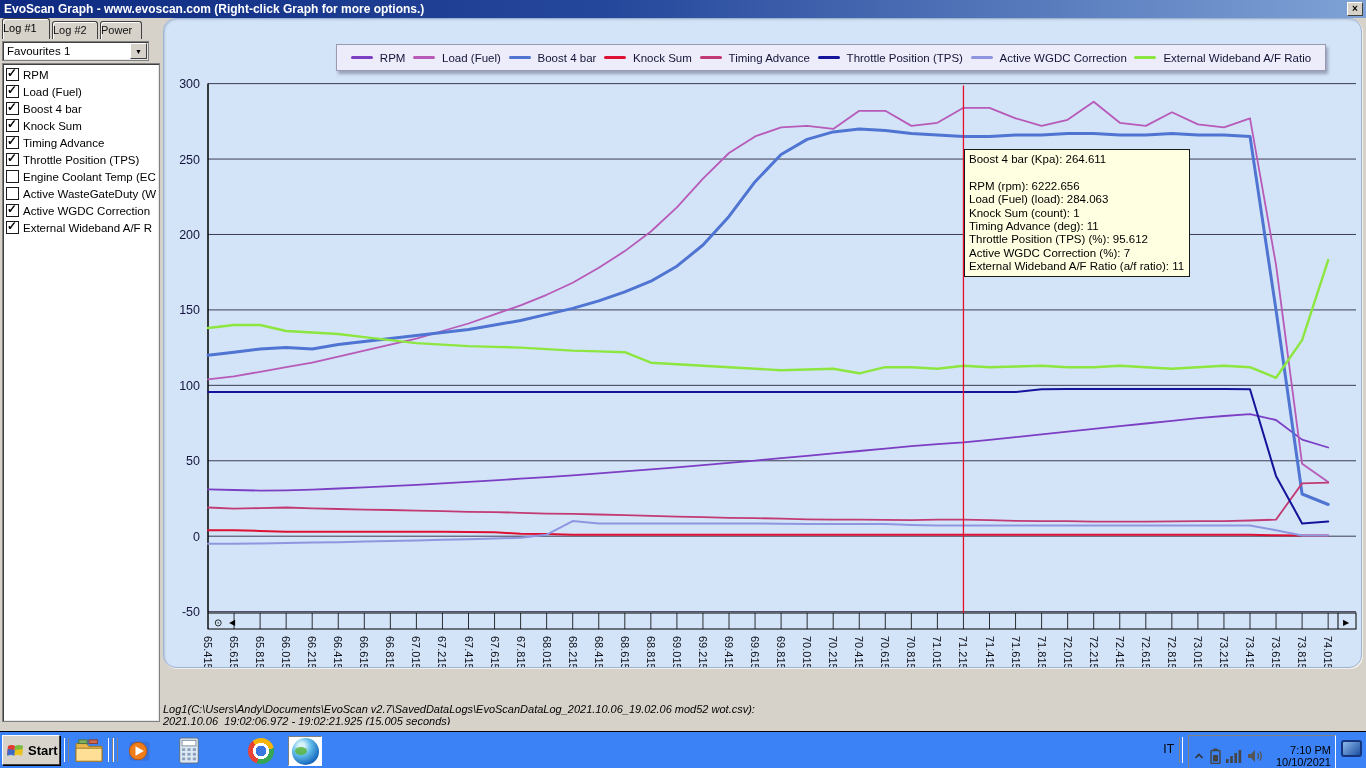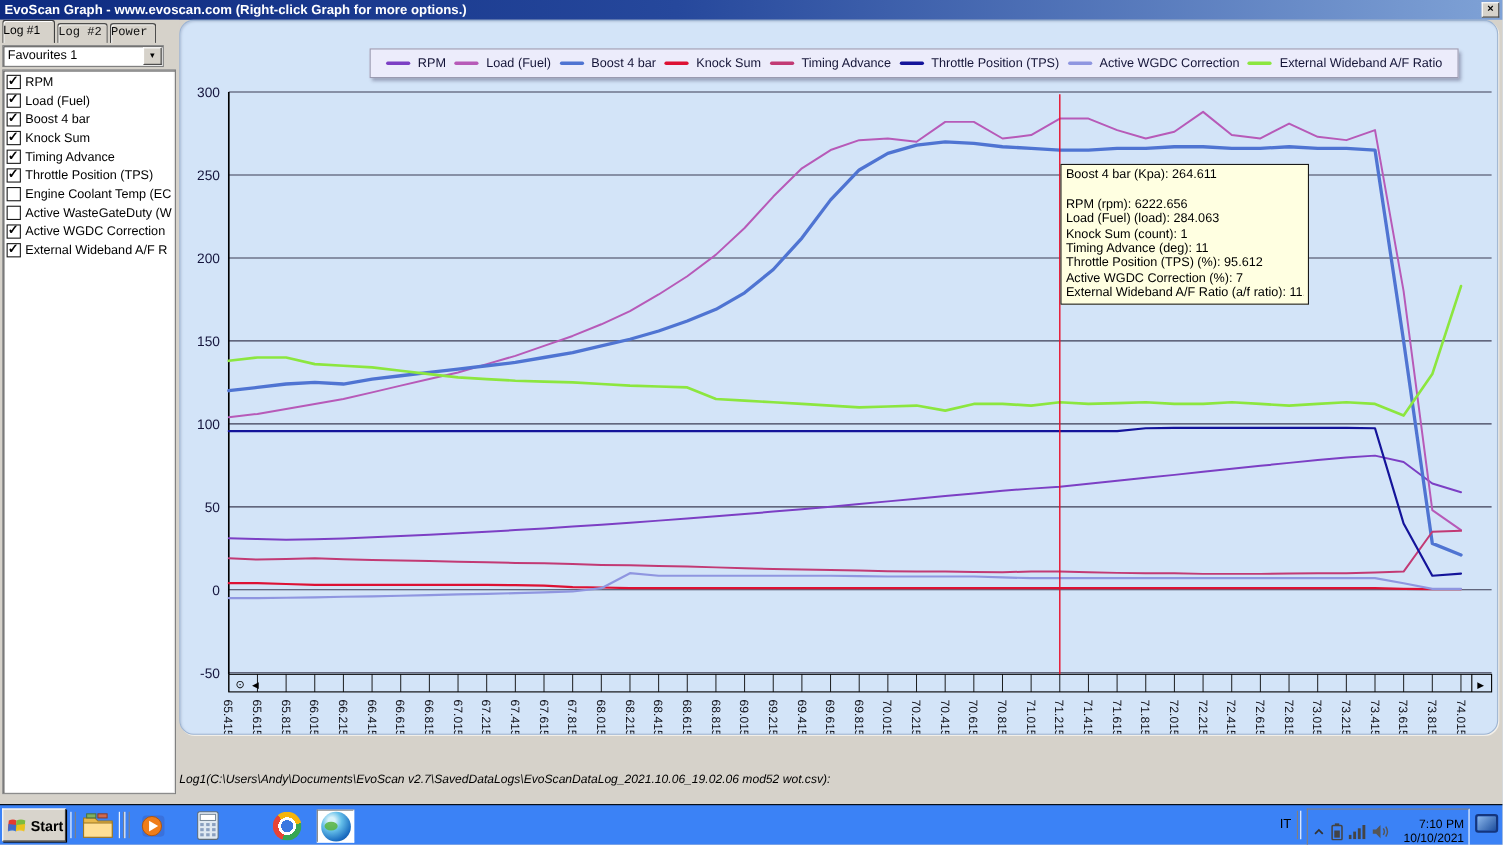--- a/index.html
+++ b/index.html
@@ -13,21 +13,21 @@
     box-sizing:border-box;white-space:nowrap;}
   .close-btn{position:absolute;right:3px;top:2px;width:16px;height:14px;
     background:#d6d2ca;border:1px solid;border-color:#fff #404040 #404040 #fff;
     font-size:10px;font-weight:bold;color:#000;text-align:center;line-height:12px;box-sizing:border-box;}
   
   .left-panel{position:absolute;left:0;top:18px;width:163px;height:713px;background:#d6d2ca;}
   .tab{position:absolute;background:#d6d2ca;border:1px solid #404040;border-bottom:none;
     border-top-left-radius:3px;border-top-right-radius:3px;
     box-shadow:inset 1px 1px 0 #fff;font-size:11px;box-sizing:border-box;}
   .tab.active{top:0;height:21px;z-index:3;padding-top:3px;}
-  .tab.inactive{top:3px;height:18px;z-index:1;padding-top:2px;color:#111;font-family:Liberation Mono, monospace;}
+  .tab.inactive{top:3px;height:18px;z-index:1;padding-top:2px;color:#111;}
   .combo{position:absolute;left:2px;top:23px;width:147px;height:20px;background:#fff;
     border:1px solid #808080;box-shadow:inset 1px 1px 0 #404040, inset -1px -1px 0 #e8e8e8;
     font-size:11.5px;line-height:18px;padding-left:4px;box-sizing:border-box;}
   .combo-btn{position:absolute;right:1px;top:1px;width:17px;height:16px;background:#d6d2ca;
     border:1px solid;border-color:#fff #404040 #404040 #fff;font-size:7px;line-height:15px;
     text-align:center;box-sizing:border-box;color:#000;}
   .listbox{position:absolute;left:2px;top:45px;width:158px;height:659px;background:#fff;
     border:1px solid #808080;box-shadow:inset 1px 1px 0 #404040, inset -1px -1px 0 #e8e8e8;
     box-sizing:border-box;overflow:hidden;padding-top:2px;}
   .chan-row{height:17px;display:flex;align-items:center;white-space:nowrap;overflow:hidden;}
@@ -316,20 +316,21 @@
       <div class="tt-line">Knock Sum (count): 1</div>
       <div class="tt-line">Timing Advance (deg): 11</div>
       <div class="tt-line">Throttle Position (TPS) (%): 95.612</div>
       <div class="tt-line">Active WGDC Correction (%): 7</div>
       <div class="tt-line">External Wideband A/F Ratio (a/f ratio): 11.3</div>
     </div>
 </div>
 
 <div class="bottom-strip">
   <div class="status-line" style="top:25px;">Log1(C:\Users\Andy\Documents\EvoScan v2.7\SavedDataLogs\EvoScanDataLog_2021.10.06_19.02.06 mod52 wot.csv):</div>
+  <div class="status-line" style="top:37px;">2021.10.06_19:02:06.972 - 19:02:21.925 (15.005 seconds)</div>
 </div>
 
 <div class="taskbar">
   <div class="start-btn">
     <svg width="17" height="15" viewBox="0 0 17 15">
       <path d="M1 3 q4 -2 7 0 l-1 9 q-3 -2 -7 0 z" fill="#e23a2e"></path>
       <path d="M8 3 q4 -2 8 0 l-1 9 q-4 -2 -8 0 z" fill="#7cbb3f"></path>
       <path d="M0.7 6 l7.3 1 -0.6 6 q-3 -2 -7.2 0 z" fill="#2f6fd8" opacity="0.9"></path>
       <path d="M8 7 l8 -1 -1 7 q-4 -2 -7.6 0 z" fill="#f5c318" opacity="0.9"></path>
     </svg>

